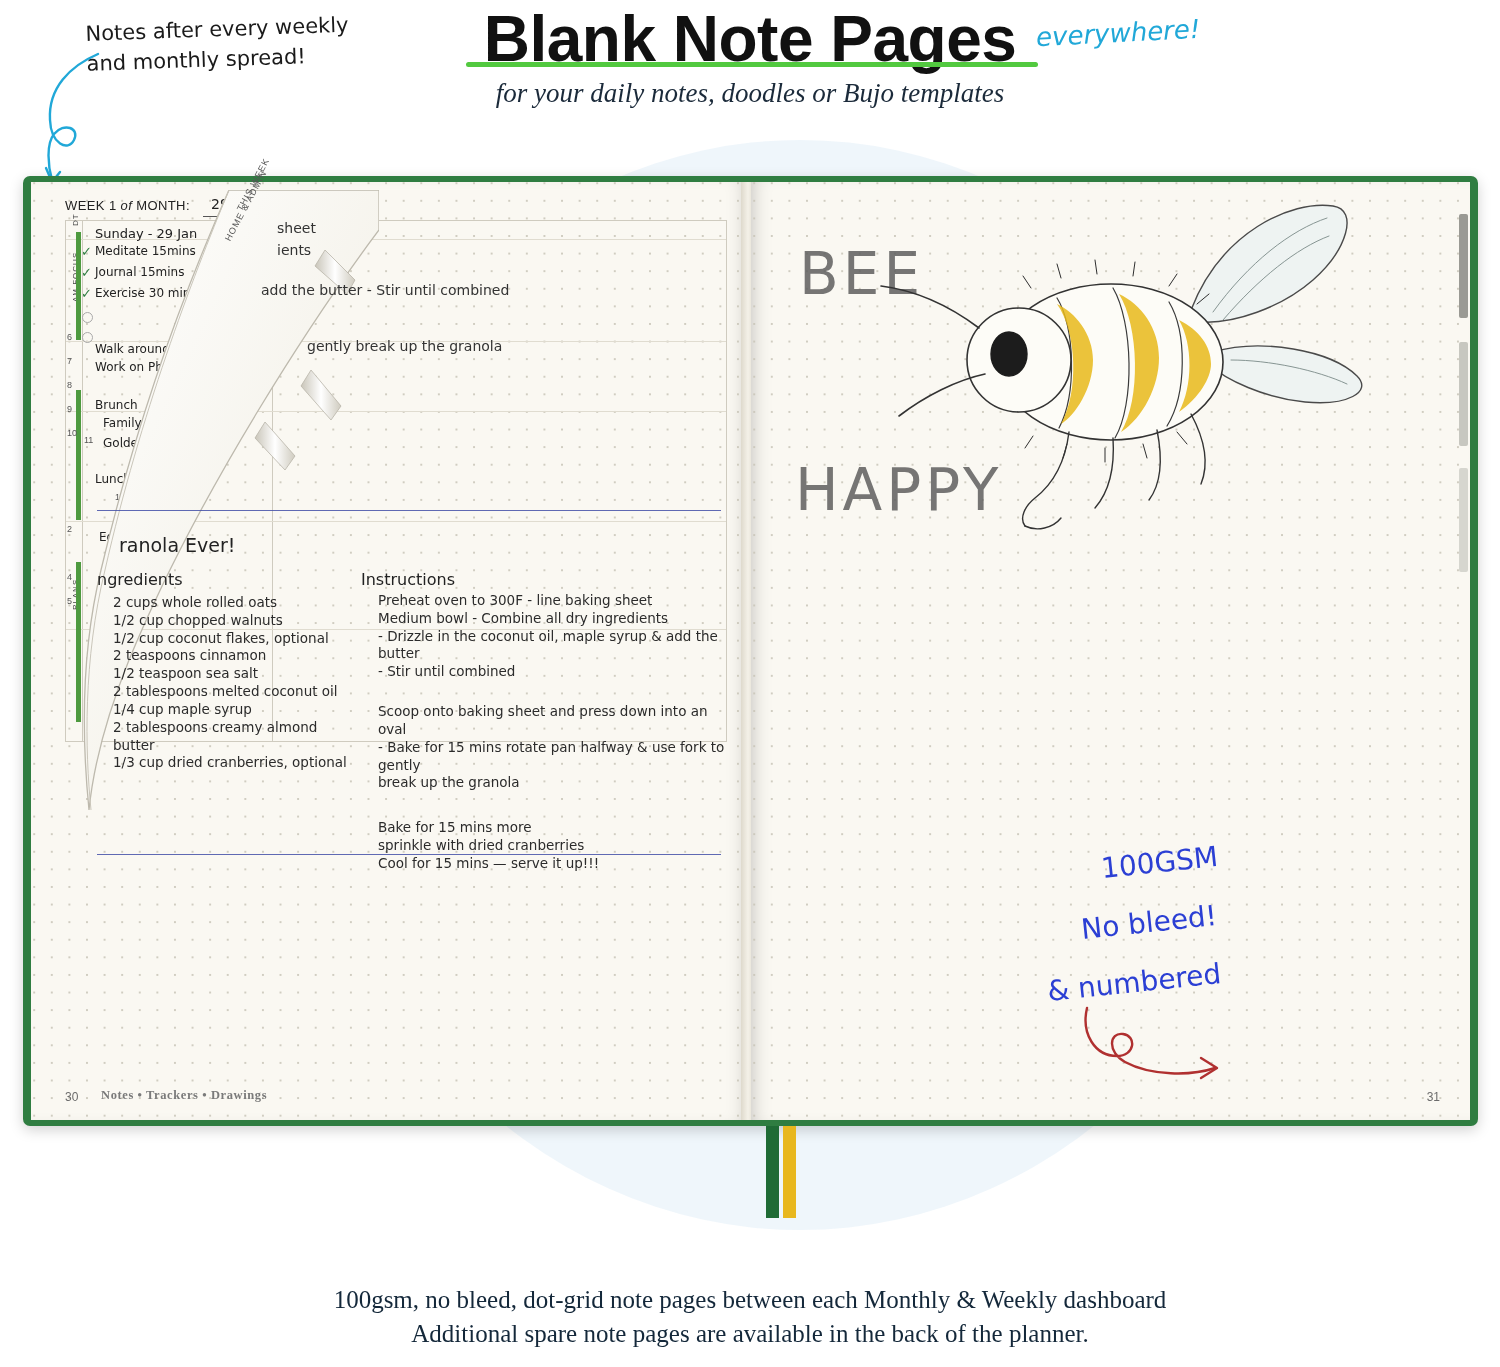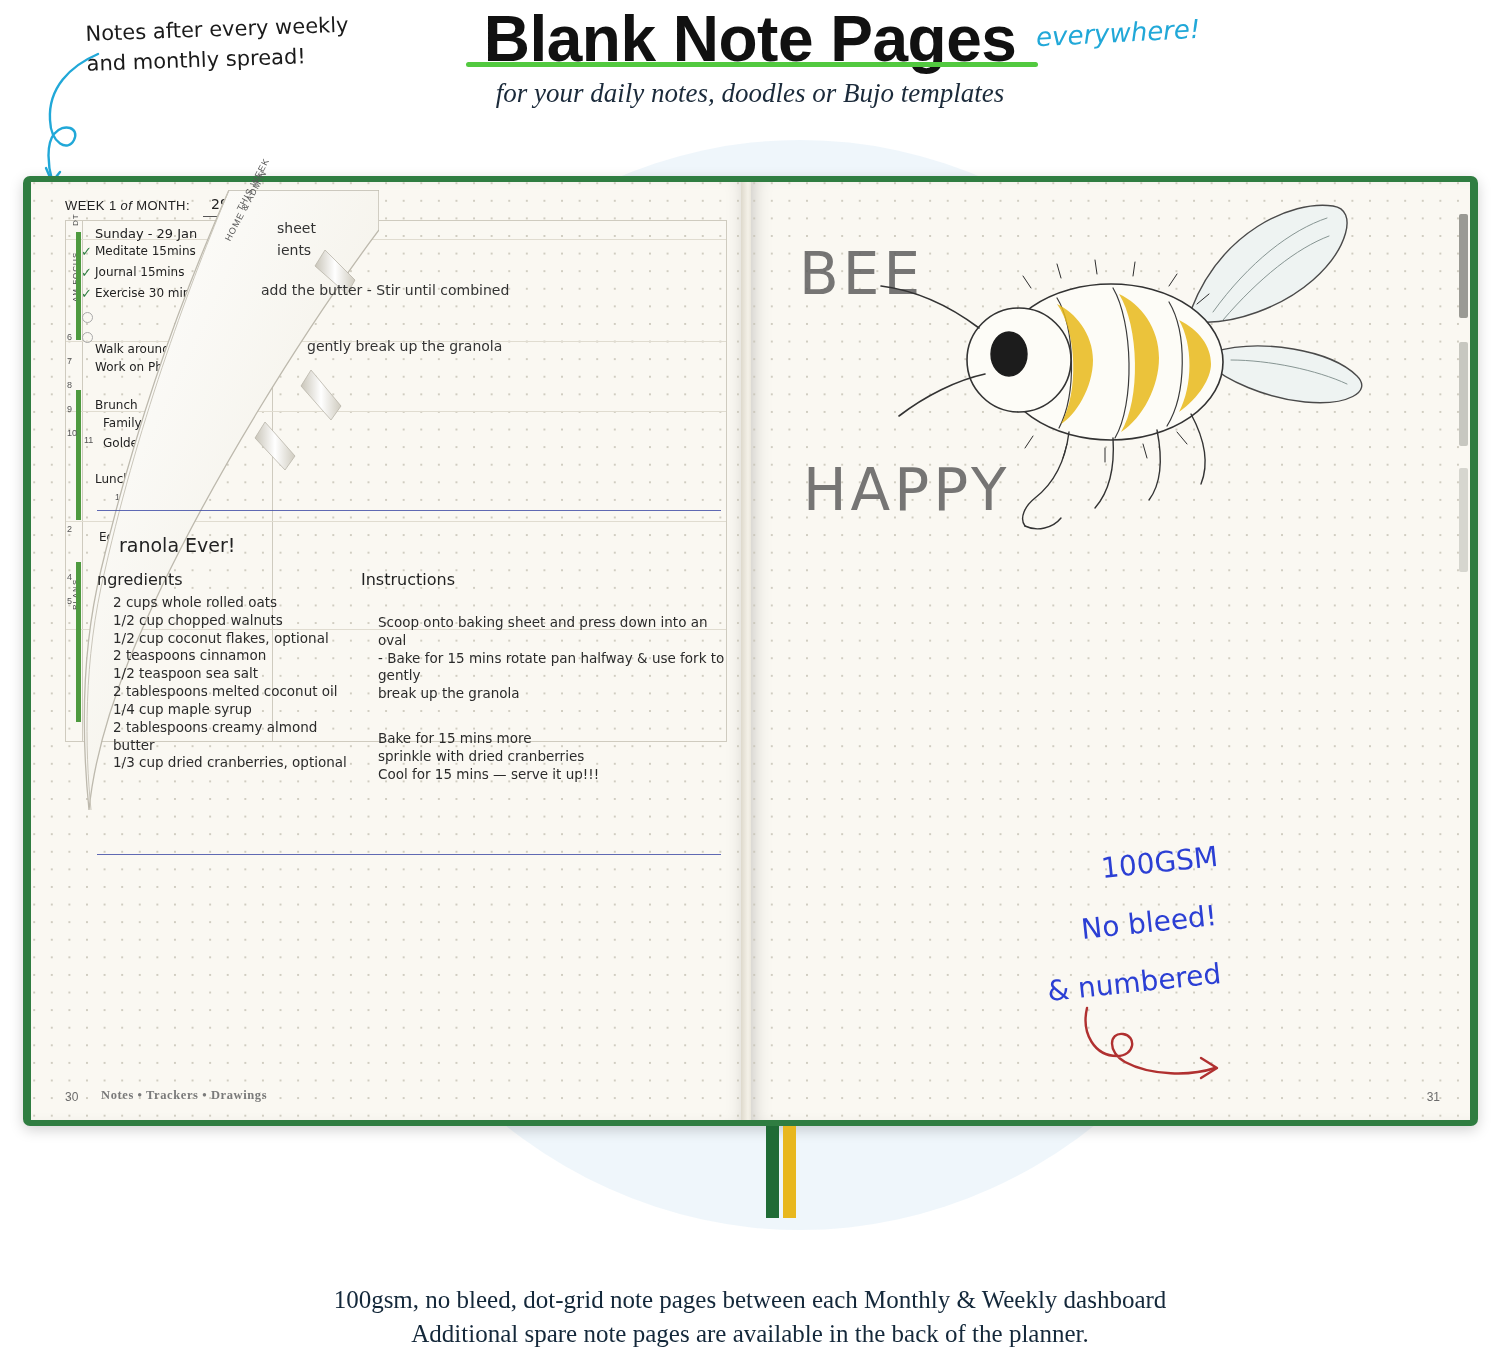--- a/index.html
+++ b/index.html
@@ -498,20 +498,24 @@
       <div class="hw">1/2 cup coconut flakes, optional</div>
       <div class="hw">2 teaspoons cinnamon</div>
       <div class="hw">1/2 teaspoon sea salt</div>
       <div class="hw">2 tablespoons melted coconut oil</div>
       <div class="hw">1/4 cup maple syrup</div>
       <div class="hw">2 tablespoons creamy almond butter</div>
       <div class="hw">1/3 cup dried cranberries, optional</div>
     </div>
 
     <div class="col" style="left:347px; top:410px; width:360px;">
+      <div class="hw">Preheat oven to 300F - line baking sheet
+Medium bowl - Combine all dry ingredients
+- Drizzle in the coconut oil, maple syrup &amp; add the butter
+- Stir until combined</div>
       <div class="hw" style="margin-top:22px;">Scoop onto baking sheet and press down into an oval
 - Bake for 15 mins rotate pan halfway &amp; use fork to gently
    break up the granola</div>
       <div class="hw" style="margin-top:27px;">Bake for 15 mins more
 sprinkle with dried cranberries
 Cool for 15 mins — serve it up!!!</div>
     </div>
 
     <div class="rule" style="left:66px; top:672px; width:624px;"></div>
 
@@ -522,21 +526,21 @@
   <div class="spine"></div>
 
   <div class="page page-right">
     <div class="dotgrid"></div>
 
     <div class="tab" style="top:32px; height:104px;"></div>
     <div class="tab" style="top:160px; height:104px; background:#c7c7c0;"></div>
     <div class="tab" style="top:286px; height:104px; background:#d6d6cf;"></div>
 
     <div class="bee-word" style="left:48px; top:58px;">BEE</div>
-    <div class="bee-word" style="left:52px; top:274px;text-align:right;">HAPPY</div>
+    <div class="bee-word" style="left:44px; top:274px;text-align:right;">HAPPY</div>
 
     <svg style="position:absolute; left:110px; top:10px; width:540px; height:350px;" viewBox="0 0 540 350">
       <g stroke="#3a3a3a" fill="none" stroke-width="1.4" stroke-linecap="round">
 
         <path d="M330 118 C360 40, 430 8, 472 14 C498 18, 486 58, 452 88 C420 116, 372 132, 340 130 Z" fill="#eef3f2" stroke="#4a4a4a"></path>
         <path d="M352 120 C388 70, 430 38, 466 26" stroke="#7a8a88" stroke-width="0.9"></path>
         <path d="M362 128 C398 86, 436 56, 468 44" stroke="#7a8a88" stroke-width="0.9"></path>
 
         <path d="M352 160 C400 146, 470 158, 496 184 C512 200, 486 214, 444 210 C404 206, 364 188, 348 172 Z" fill="#eef3f2" stroke="#4a4a4a"></path>
         <path d="M370 168 C408 168, 456 178, 486 192" stroke="#7a8a88" stroke-width="0.9"></path>

